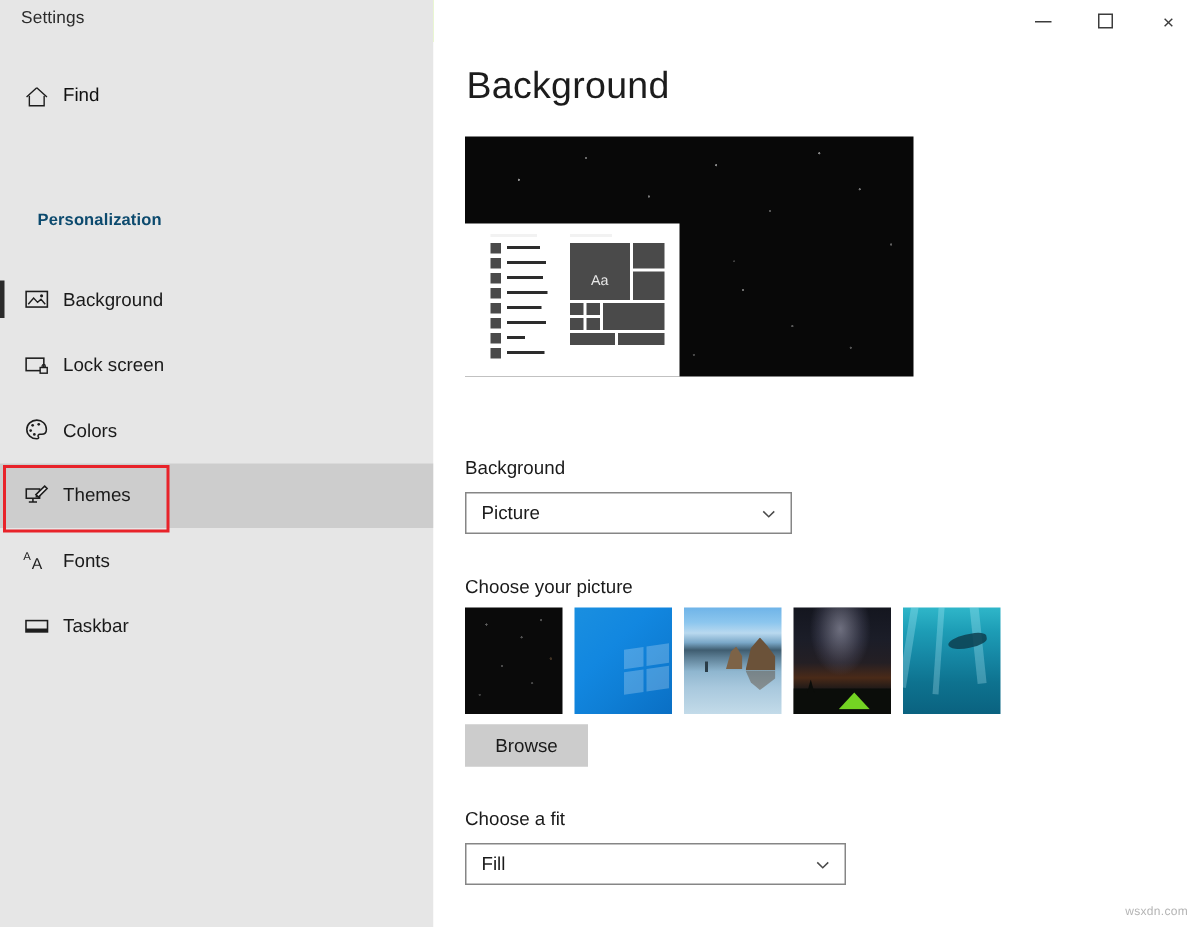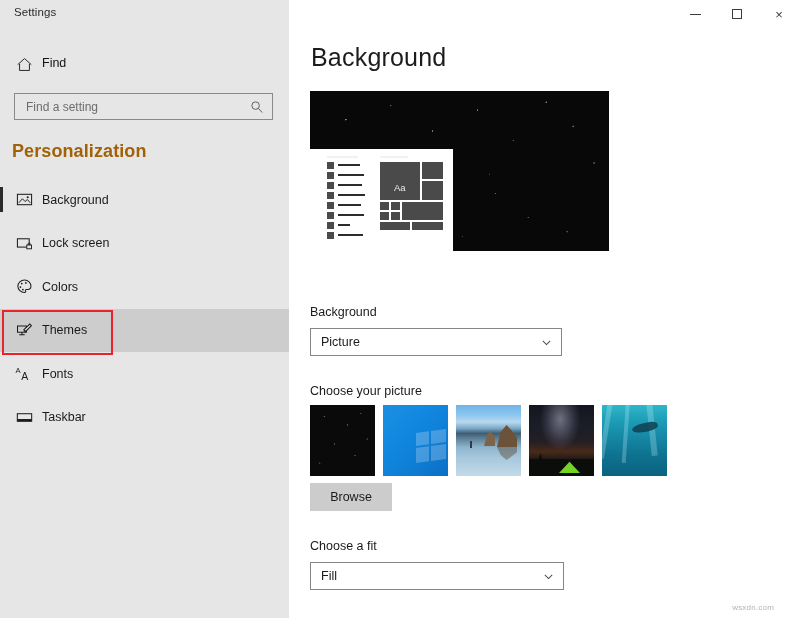--- a/index.html
+++ b/index.html
@@ -134,24 +134,24 @@
   .search-input::placeholder { color: #6d6d6d; opacity: 1; }
   .search-icon {
     position: absolute;
     right: 7px; top: 5px;
     width: 16px; height: 16px;
     display: flex; align-items: center; justify-content: center;
   }
 
   .section-head {
     position: absolute;
-    left: 12px; top: 141px;
-    font-size: 18px;
+    left: 25px; top: 141px;
+    font-size: 11px;
     font-weight: bold;
-    color: #a16207;
+    color: #0c4a6e;
     letter-spacing: 0.1px;
   }
 
   .navlist {
     position: absolute;
     left: 0; top: 178px;
     width: 289px;
   }
   .navitem {
     position: relative;
@@ -475,21 +475,21 @@
     font-family: "Liberation Sans", sans-serif;
     cursor: default;
     display: flex;
     align-items: center;
     justify-content: center;
     padding: 0;
   }
 
   .watermark {
     position: absolute;
-    right: 26px; bottom: 6px;
+    right: 8px; bottom: 6px;
     font-size: 8px;
     color: #b4b4b4;
     letter-spacing: 0.2px;
     margin-left: 36px;
   }
 </style>
 </head>
 <body>
 
 <div id="app">
@@ -499,29 +499,20 @@
     <div class="home-row">
       <span class="home-icon">
         <svg width="17" height="17" viewBox="0 0 20 20">
           <path d="M10 3 L18 10.2 M10 3 L2 10.2" fill="none" stroke="#1d1d1d" stroke-width="1.1"></path>
           <path d="M4.2 9.2 V17 H15.8 V9.2" fill="none" stroke="#1d1d1d" stroke-width="1.1"></path>
         </svg>
       </span>
       <span class="home-label">Find</span>
     </div>
 
-    <div class="searchbox">
-      <input class="search-input" type="text" placeholder="Find a setting" style="">
-      <span class="search-icon">
-        <svg width="14" height="14" viewBox="0 0 16 16">
-          <circle cx="6.4" cy="6.4" r="4.3" fill="none" stroke="#5c5c5c" stroke-width="1.1"></circle>
-          <line x1="9.6" y1="9.6" x2="14" y2="14.3" stroke="#5c5c5c" stroke-width="1.1"></line>
-        </svg>
-      </span>
-    </div>
 
     <div class="section-head">Personalization</div>
 
     <div class="navlist">
 
       <div class="navitem selected">
         <span class="nav-accent"></span>
         <span class="nav-icon">
           <svg width="17" height="17" viewBox="0 0 18 18">
             <rect x="1.5" y="3.5" width="15" height="11" fill="none" stroke="#1d1d1d" stroke-width="1.1"></rect>
@@ -655,21 +646,21 @@
           <span class="pv-tile" style="left:0; top:56px; width:9px; height:8px;"></span>
           <span class="pv-tile" style="left:11px; top:56px; width:9px; height:8px;"></span>
           <span class="pv-tile" style="left:22px; top:46px; width:41px; height:18px;"></span>
           <span class="pv-tile" style="left:0; top:66px; width:30px; height:8px;"></span>
           <span class="pv-tile" style="left:32px; top:66px; width:31px; height:8px;"></span>
         </div>
       </div>
     </div>
 
     <div class="field-label" style="left:21px; top:305px;">Background</div>
-    <div class="dropdown" style="left:21px; top:328px; width:252px; height:28px;">
+    <div class="dropdown" style="left:21px; top:328px; width:218px; height:28px;">
       <span class="dd-value">Picture</span>
       <span class="dd-chevron">
         <svg width="11" height="11" viewBox="0 0 12 12">
             <path d="M2 4.3 L6 8.2 L10 4.3" fill="none" stroke="#4a4a4a" stroke-width="1.1"></path>
           </svg>
       </span>
     </div>
 
     <div class="field-label" style="left:21px; top:384px;">Choose your picture</div>
 

